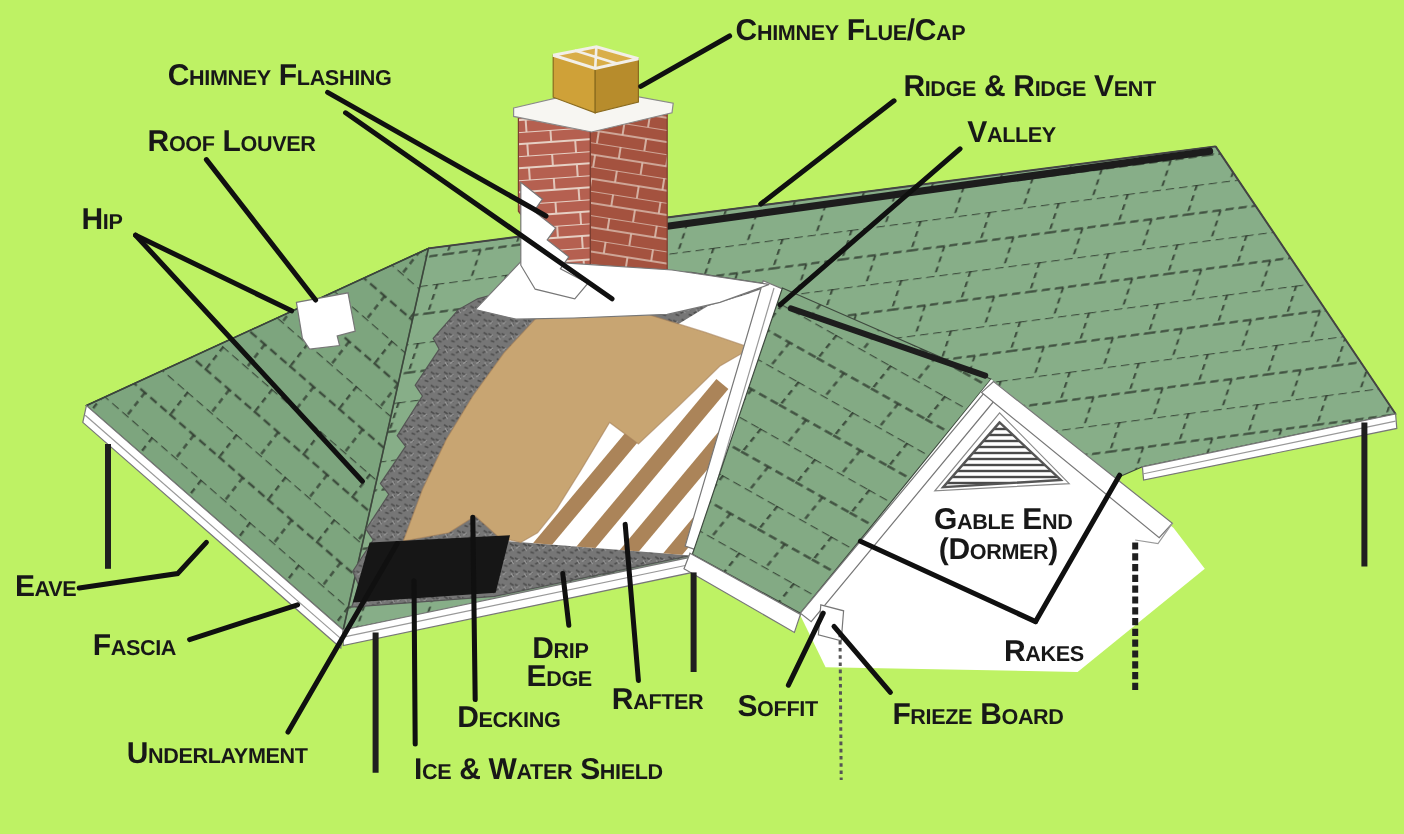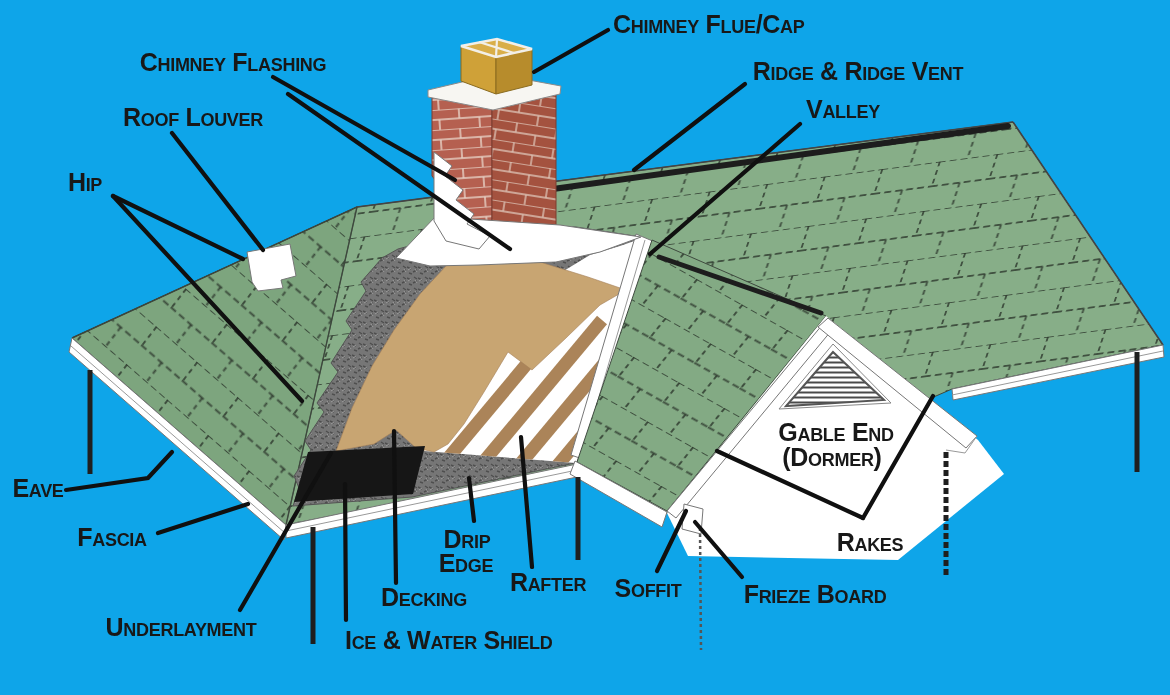--- a/index.html
+++ b/index.html
@@ -1,17 +1,17 @@
 <!DOCTYPE html>
 <html style="--green-main: #87ae88; --green-left: #7da57e; --green-dormer: #83aa84; --seam: #2e3a2e; --brick-front: #b56050; --brick-side: #a4523f; --mortar: #e6d0c4; --gold: #cfa138; --gold-top: #d9ae49; --gold-side: #b78c2c; --under: #767676; --tan: #c8a572; --rafter: #ab8459; --shield: #161616; --trim: #ffffff; --ink: #161616; --label: #181818;"><head>
 <meta charset="utf-8">
 <title>Diagram</title>
 <style>
   html,body{margin:0;padding:0;background:#ffffff;width:1170px;height:695px;overflow:hidden;}
-  #stage{position:relative;width:1170px;height:695px;background:#0ea5e9;}
+  #stage{position:relative;width:1170px;height:695px;background:#bef264;}
   svg{display:block;}
   :root{
     --green-main:#87ae88; --green-left:#7da57e; --green-dormer:#83aa84;
     --seam:#2e3a2e; --brick-front:#b56050; --brick-side:#a4523f; --mortar:#e6d0c4;
     --gold:#cfa138; --gold-top:#d9ae49; --gold-side:#b78c2c;
     --under:#767676; --under-dark:#4e4e4e; --under-light:#9b9b9b;
     --tan:#c8a572; --rafter:#ab8459; --shield:#161616;
     --trim:#ffffff; --edge:#777777; --ink:#161616; --label:#181818;
   }
   .plane-main{fill:var(--green-main);stroke:#3f4a3f;stroke-width:1;}

